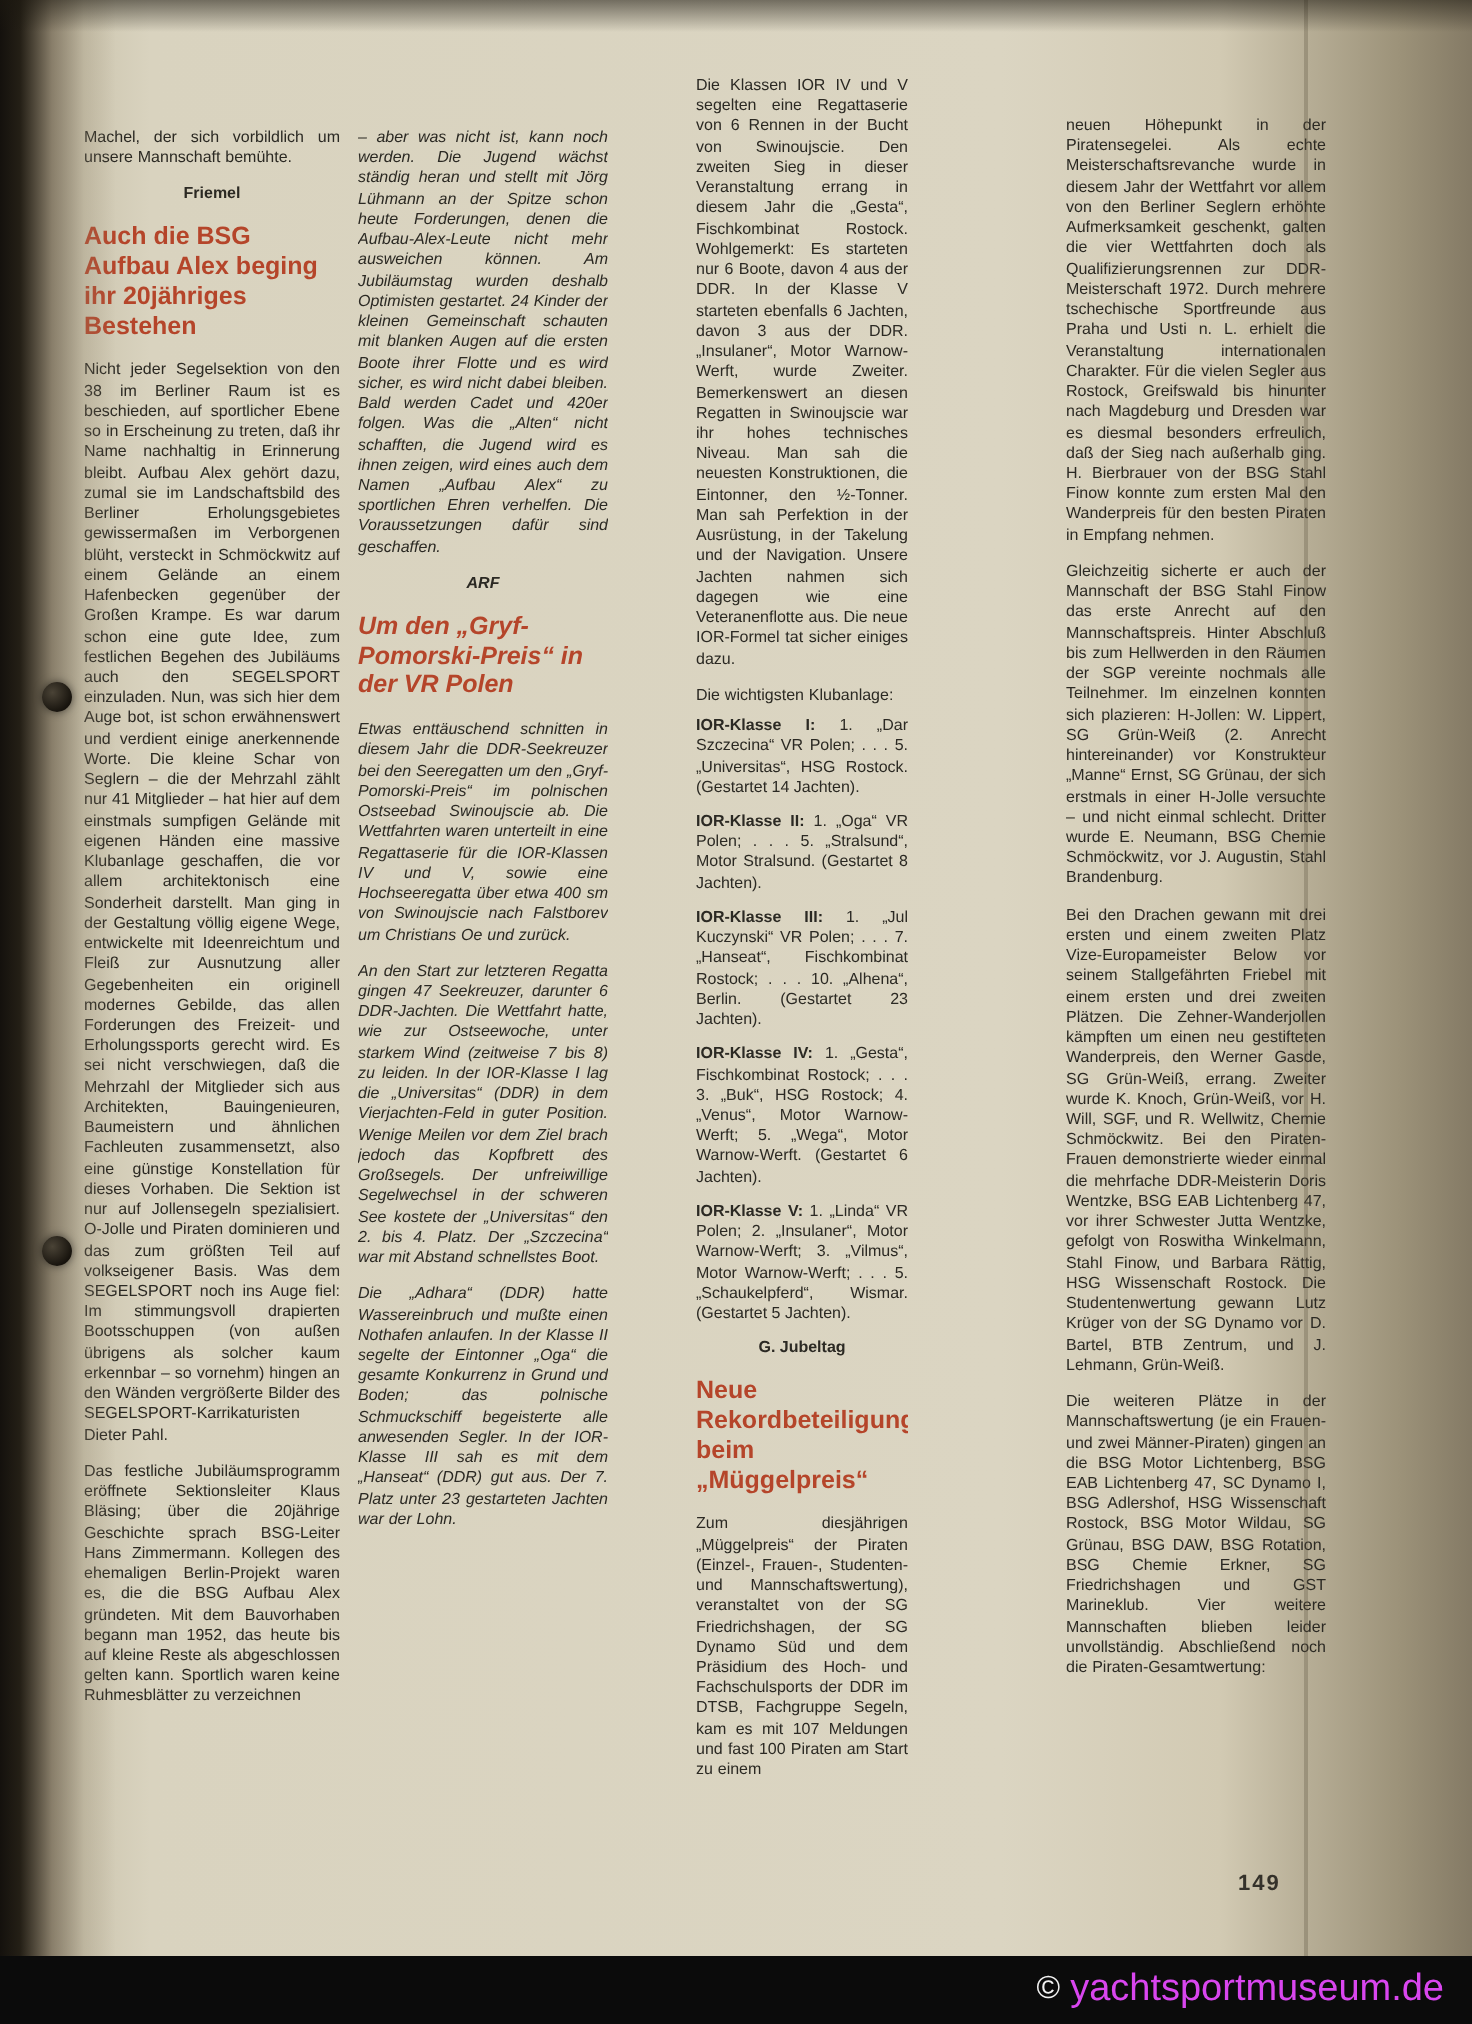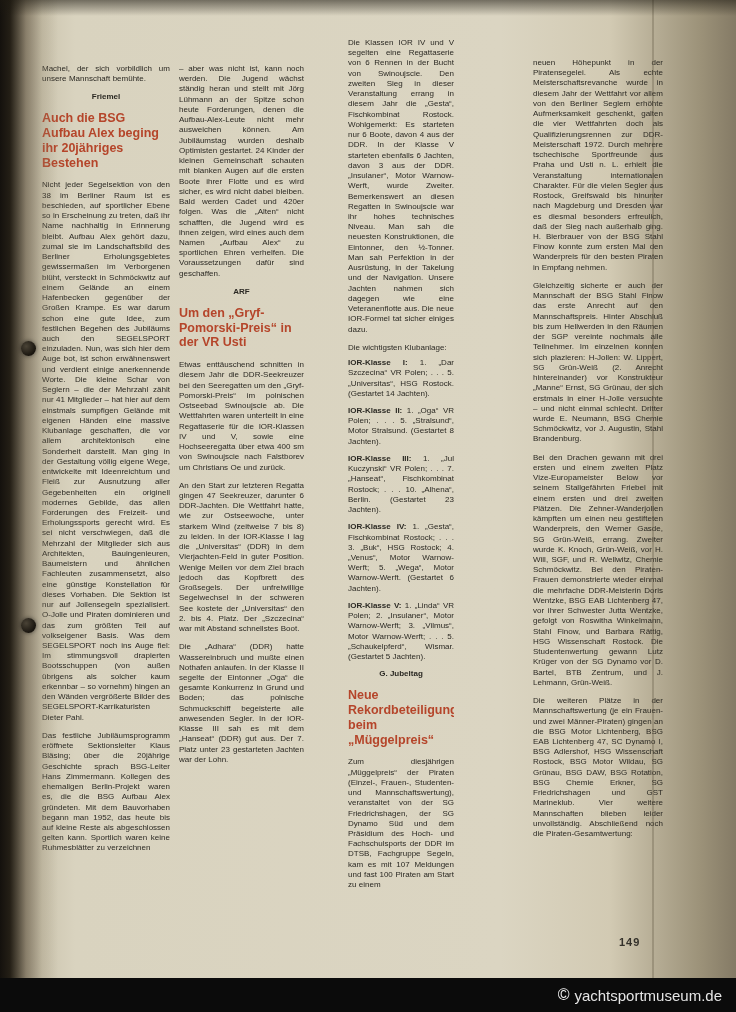--- a/index.html
+++ b/index.html
@@ -33,21 +33,21 @@
   }
   .hole1 { left: 21px; top: 341px; }
   .hole2 { left: 21px; top: 618px; }
   .fold-line {
     position: absolute; left: 652px; top: 0; width: 2px; height: 978px;
     background: rgba(92,82,62,0.30); pointer-events: none;
   }
 
   .col { position: absolute; overflow: hidden; color: #2b2923; }
   .col1 { left: 42px;  top: 64px; width: 128px; height: 882px; }
-  .col2 { left: 179px; top: 64px; width: 125px; height: 882px; }
+  .col2 { left: 179px; top: 64px; width: 125px; height: 882px; font-style: italic; }
   .col3 { left: 348px; top: 38px; width: 106px; height: 908px; }
   .col4 { left: 533px; top: 58px; width: 130px; height: 888px; }
 
   .body {
     font-size: 8px; line-height: 1.28; text-align: justify;
     margin: 0 0 8px; word-spacing: 0.2px;
   }
   .sig { font-size: 8px; font-weight: 700; text-align: center; margin: 0 0 10px; }
   .headline {
     font-size: 12.5px; line-height: 1.18; font-weight: 700;
@@ -60,40 +60,40 @@
   .pagenum {
     position: absolute; left: 619px; top: 936px;
     font-size: 11px; font-weight: 700; color: #34312a; letter-spacing: 1px;
   }
   .footer {
     position: absolute; left: 0; bottom: 0; width: 736px; height: 34px;
     background: #0b0b0b; display: flex; align-items: center;
     justify-content: flex-end; padding-right: 14px; gap: 5px;
   }
   .wm-icon { color: #f2f2f2; font-size: 16px; line-height: 1; }
-  .wm-text { color: #e5e5e5; font-size: 15px; }
+  .wm-text { color: #d946ef; font-size: 19px; }
 </style>
 </head>
 <body>
 
 <div class="scan">
   <div class="paper-grad"></div>
 
   <div class="col col1">
     <p class="body">Machel, der sich vorbildlich um unsere Mannschaft bemühte.</p>
     <p class="sig">Friemel</p>
     <h2 class="headline">Auch die BSG Aufbau Alex beging ihr 20jähriges Bestehen</h2>
     <p class="body">Nicht jeder Segelsektion von den 38 im Berliner Raum ist es beschieden, auf sportlicher Ebene so in Erscheinung zu treten, daß ihr Name nachhaltig in Erinnerung bleibt. Aufbau Alex gehört dazu, zumal sie im Landschaftsbild des Berliner Erholungsgebietes gewissermaßen im Verborgenen blüht, versteckt in Schmöckwitz auf einem Gelände an einem Hafenbecken gegenüber der Großen Krampe. Es war darum schon eine gute Idee, zum festlichen Begehen des Jubiläums auch den SEGELSPORT einzuladen. Nun, was sich hier dem Auge bot, ist schon erwähnenswert und verdient einige anerkennende Worte. Die kleine Schar von Seglern – die der Mehrzahl zählt nur 41 Mitglieder – hat hier auf dem einstmals sumpfigen Gelände mit eigenen Händen eine massive Klubanlage geschaffen, die vor allem architektonisch eine Sonderheit darstellt. Man ging in der Gestaltung völlig eigene Wege, entwickelte mit Ideenreichtum und Fleiß zur Ausnutzung aller Gegebenheiten ein originell modernes Gebilde, das allen Forderungen des Freizeit- und Erholungssports gerecht wird. Es sei nicht verschwiegen, daß die Mehrzahl der Mitglieder sich aus Architekten, Bauingenieuren, Baumeistern und ähnlichen Fachleuten zusammensetzt, also eine günstige Konstellation für dieses Vorhaben. Die Sektion ist nur auf Jollensegeln spezialisiert. O-Jolle und Piraten dominieren und das zum größten Teil auf volkseigener Basis. Was dem SEGELSPORT noch ins Auge fiel: Im stimmungsvoll drapierten Bootsschuppen (von außen übrigens als solcher kaum erkennbar – so vornehm) hingen an den Wänden vergrößerte Bilder des SEGELSPORT-Karrikaturisten Dieter Pahl.</p>
     <p class="body">Das festliche Jubiläumsprogramm eröffnete Sektionsleiter Klaus Bläsing; über die 20jährige Geschichte sprach BSG-Leiter Hans Zimmermann. Kollegen des ehemaligen Berlin-Projekt waren es, die die BSG Aufbau Alex gründeten. Mit dem Bauvorhaben begann man 1952, das heute bis auf kleine Reste als abgeschlossen gelten kann. Sportlich waren keine Ruhmesblätter zu verzeichnen</p>
   </div>
 
   <div class="col col2">
     <p class="body">– aber was nicht ist, kann noch werden. Die Jugend wächst ständig heran und stellt mit Jörg Lühmann an der Spitze schon heute Forderungen, denen die Aufbau-Alex-Leute nicht mehr ausweichen können. Am Jubiläumstag wurden deshalb Optimisten gestartet. 24 Kinder der kleinen Gemeinschaft schauten mit blanken Augen auf die ersten Boote ihrer Flotte und es wird sicher, es wird nicht dabei bleiben. Bald werden Cadet und 420er folgen. Was die „Alten“ nicht schafften, die Jugend wird es ihnen zeigen, wird eines auch dem Namen „Aufbau Alex“ zu sportlichen Ehren verhelfen. Die Voraussetzungen dafür sind geschaffen.</p>
     <p class="sig">ARF</p>
-    <h2 class="headline">Um den „Gryf-Pomorski-Preis“ in der VR Usti</h2>
+    <h2 class="headline">Um den „Gryf-Pomorski-Preis“ in der VR Polen</h2>
     <p class="body">Etwas enttäuschend schnitten in diesem Jahr die DDR-Seekreuzer bei den Seeregatten um den „Gryf-Pomorski-Preis“ im polnischen Ostseebad Swinoujscie ab. Die Wettfahrten waren unterteilt in eine Regattaserie für die IOR-Klassen IV und V, sowie eine Hochseeregatta über etwa 400 sm von Swinoujscie nach Falstborev um Christians Oe und zurück.</p>
     <p class="body">An den Start zur letzteren Regatta gingen 47 Seekreuzer, darunter 6 DDR-Jachten. Die Wettfahrt hatte, wie zur Ostseewoche, unter starkem Wind (zeitweise 7 bis 8) zu leiden. In der IOR-Klasse I lag die „Universitas“ (DDR) in dem Vierjachten-Feld in guter Position. Wenige Meilen vor dem Ziel brach jedoch das Kopfbrett des Großsegels. Der unfreiwillige Segelwechsel in der schweren See kostete der „Universitas“ den 2. bis 4. Platz. Der „Szczecina“ war mit Abstand schnellstes Boot.</p>
     <p class="body">Die „Adhara“ (DDR) hatte Wassereinbruch und mußte einen Nothafen anlaufen. In der Klasse II segelte der Eintonner „Oga“ die gesamte Konkurrenz in Grund und Boden; das polnische Schmuckschiff begeisterte alle anwesenden Segler. In der IOR-Klasse III sah es mit dem „Hanseat“ (DDR) gut aus. Der 7. Platz unter 23 gestarteten Jachten war der Lohn.</p>
   </div>
 
   <div class="col col3">
     <p class="body">Die Klassen IOR IV und V segelten eine Regattaserie von 6 Rennen in der Bucht von Swinoujscie. Den zweiten Sieg in dieser Veranstaltung errang in diesem Jahr die „Gesta“, Fischkombinat Rostock. Wohlgemerkt: Es starteten nur 6 Boote, davon 4 aus der DDR. In der Klasse V starteten ebenfalls 6 Jachten, davon 3 aus der DDR. „Insulaner“, Motor Warnow-Werft, wurde Zweiter. Bemerkenswert an diesen Regatten in Swinoujscie war ihr hohes technisches Niveau. Man sah die neuesten Konstruktionen, die Eintonner, den ½-Tonner. Man sah Perfektion in der Ausrüstung, in der Takelung und der Navigation. Unsere Jachten nahmen sich dagegen wie eine Veteranenflotte aus. Die neue IOR-Formel tat sicher einiges dazu.</p>
     <p class="body results-intro">Die wichtigsten Klubanlage:</p>
     <p class="result">
       <span class="rlabel">IOR-Klasse I:</span>

